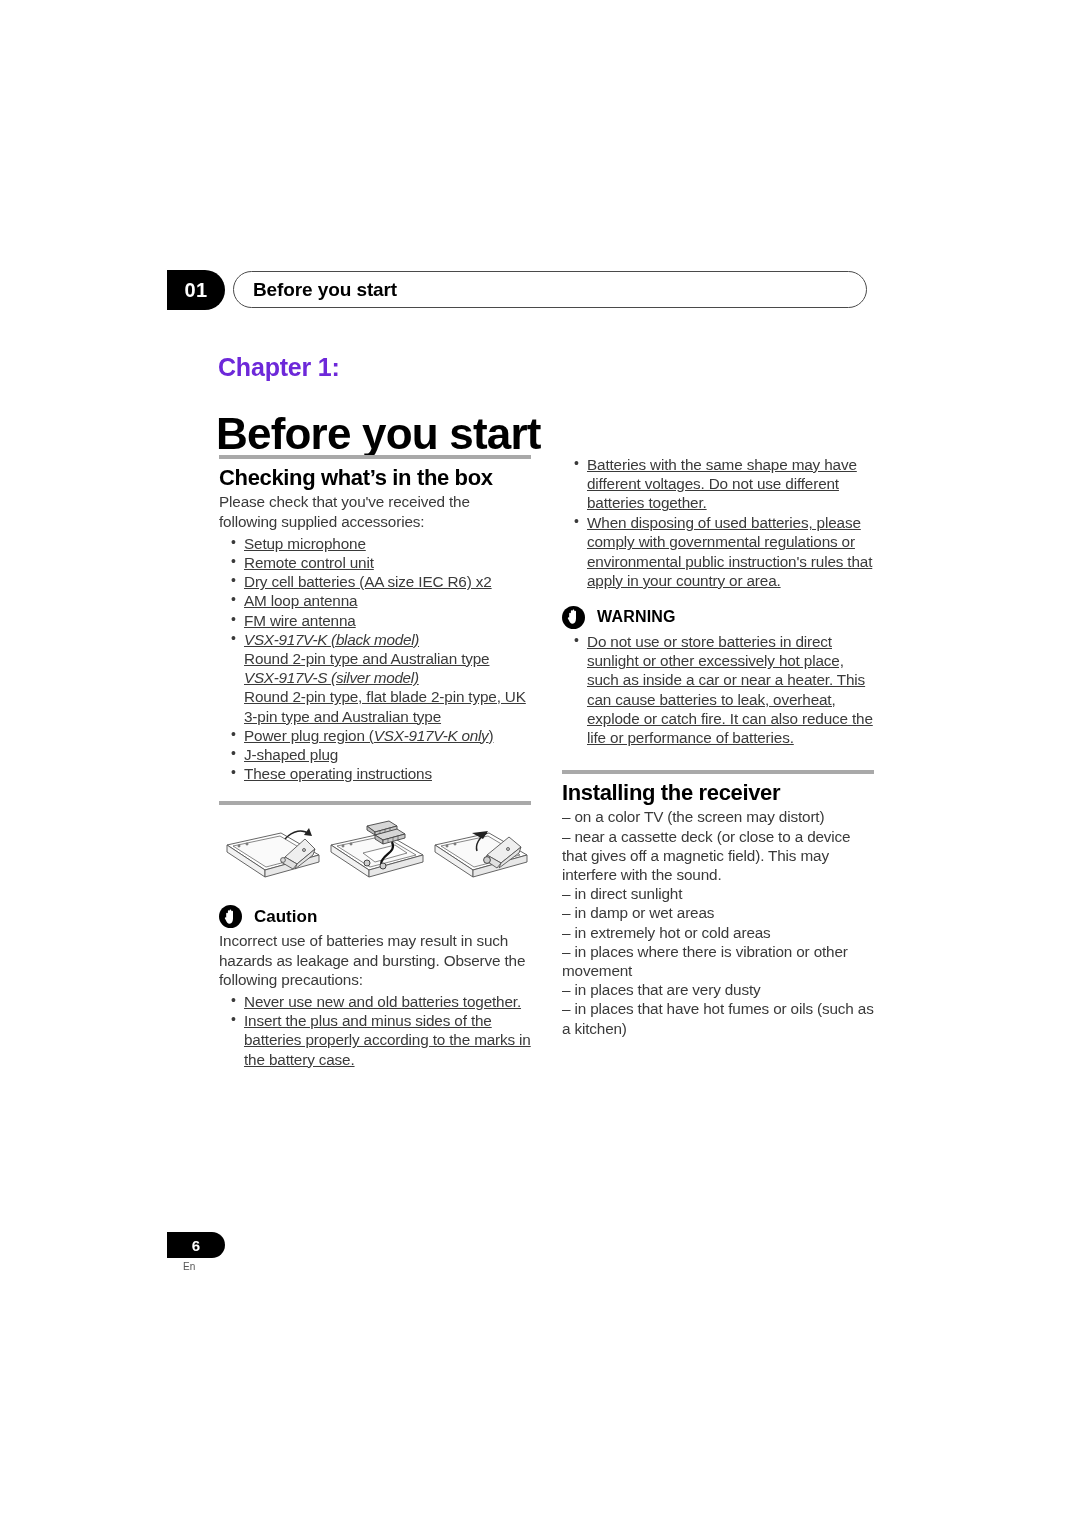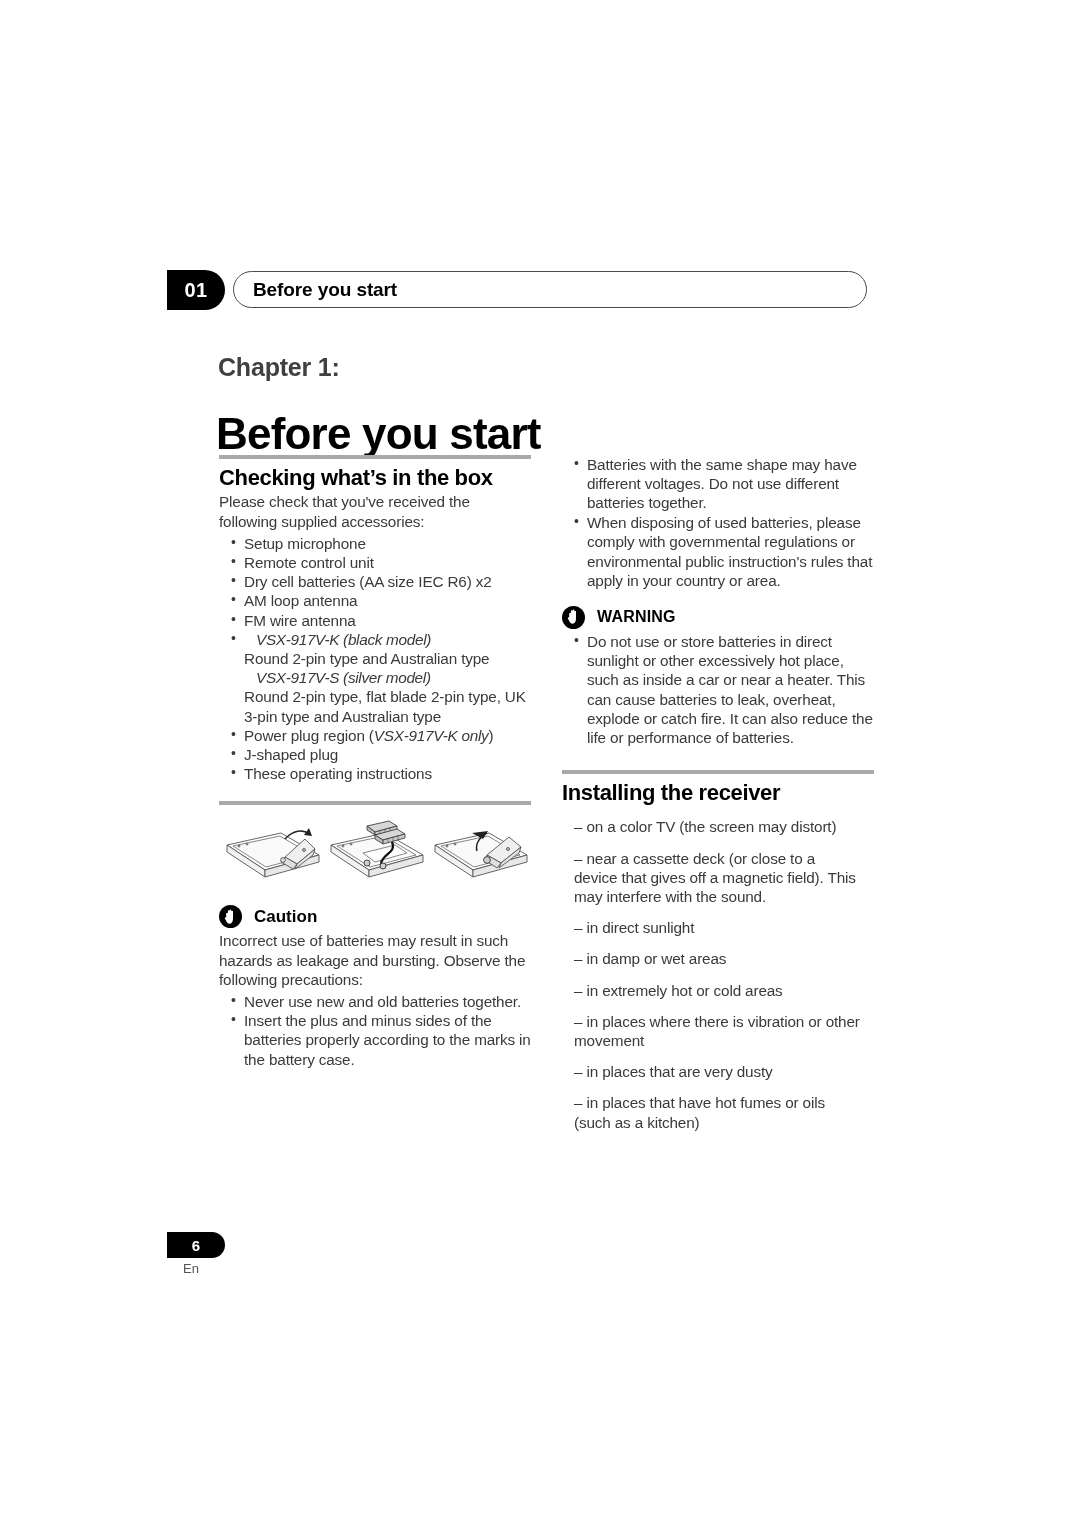--- a/index.html
+++ b/index.html
@@ -70,21 +70,21 @@
     letter-spacing: -0.1px;
   }
 
   
   .chapter-label {
     position: absolute;
     left: 218px;
     top: 353px;
     font-size: 25px;
     font-weight: bold;
-    color: #404040;
+    color: #6d28d9;
     letter-spacing: -0.2px;
   }
   .chapter-title {
     position: absolute;
     left: 216px;
     top: 382px;
     font-size: 44px;
     font-weight: bold;
     color: #000000;
     letter-spacing: -0.8px;
@@ -121,20 +121,21 @@
     line-height: 19.2px;
     margin: 0;
     color: #3a3a3a;
     letter-spacing: -0.15px;
   }
 
   ul.bullets {
     list-style: none;
     margin: 3px 0 0 0;
     padding: 0;
+    text-decoration: underline;
   }
   ul.bullets > li {
     position: relative;
     padding-left: 25px;
     font-size: 15.3px;
     line-height: 19.2px;
     margin-bottom: 0px;
     color: #3a3a3a;
     letter-spacing: -0.15px;
   }
@@ -145,21 +146,20 @@
     top: -1px;
     font-size: 14px;
     color: #3a3a3a;
   }
   ul.bullets.loose > li { margin-bottom: 0.5px; }
 
   .sub-italic {
     font-style: italic;
     display: block;
     letter-spacing: -0.3px;
-    margin-left: 12px;
   }
   .nested-note {
     display: block;
   }
   em.inline-it { font-style: italic; letter-spacing: -0.25px; }
 
   
   .notice {
     display: flex;
     align-items: center;
@@ -184,21 +184,21 @@
   }
   .notice-label.caps { font-size: 16px; letter-spacing: 0.2px; }
 
   
   .dash-list {
     font-size: 15.3px;
     line-height: 19.2px;
     color: #3a3a3a;
     letter-spacing: -0.15px;
   }
-  .dash-list div { margin: 12px; }
+  .dash-list div { margin: 0; }
 
   
   .illustration {
     margin-top: 14px;
     width: 312px;
     height: 76px;
     position: relative;
   }
 
   
@@ -217,21 +217,21 @@
     align-items: center;
     justify-content: center;
   }
   .page-num {
     color: #ffffff;
     font-size: 15px;
     font-weight: bold;
     line-height: 1;
   }
   .lang-code {
-    font-size: 13px;
+    font-size: 10px;
     color: #555555;
     margin-top: 3px;
     margin-left: 16px;
   }
 </style>
 </head>
 <body>
 
 <div class="page">
 

